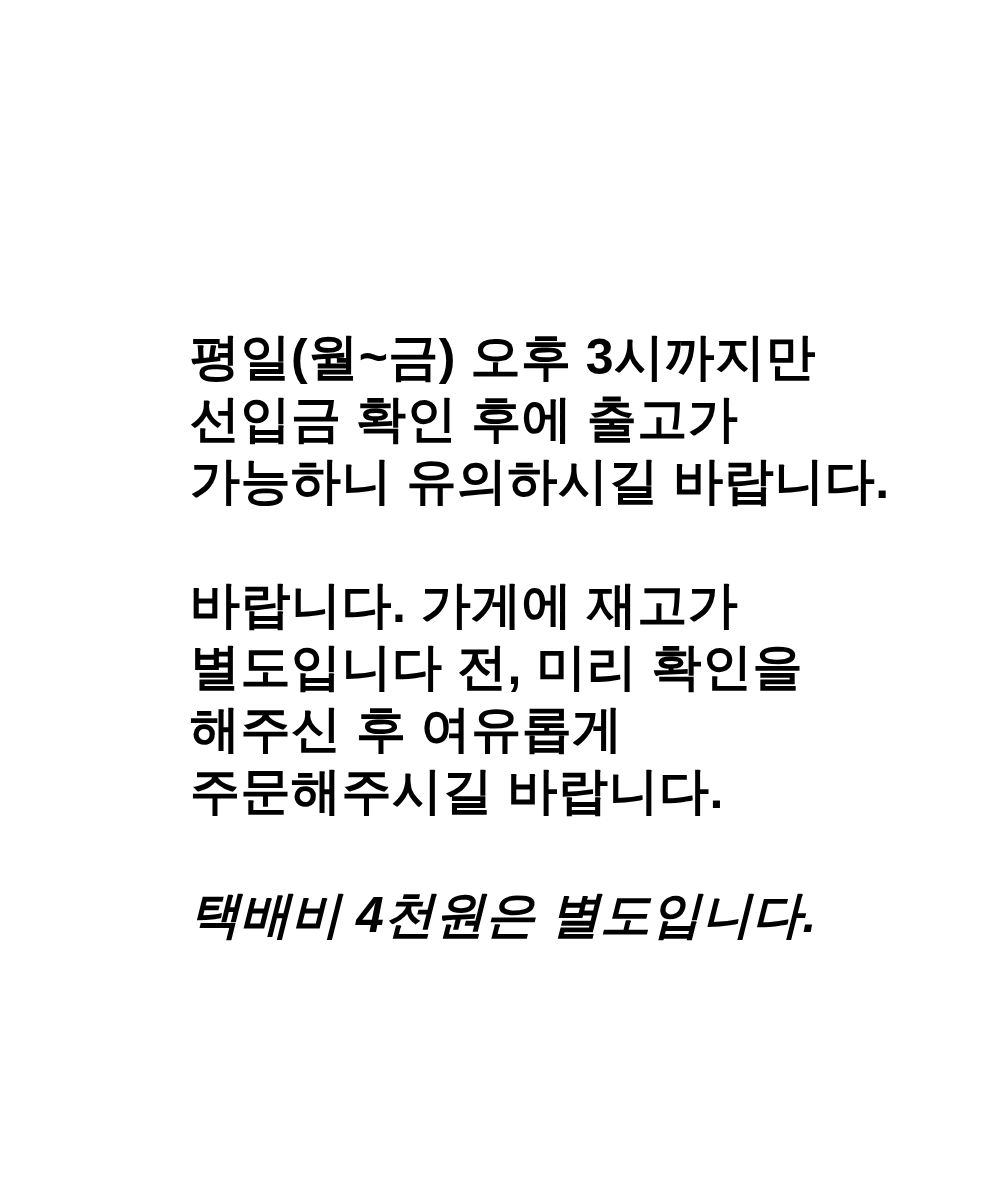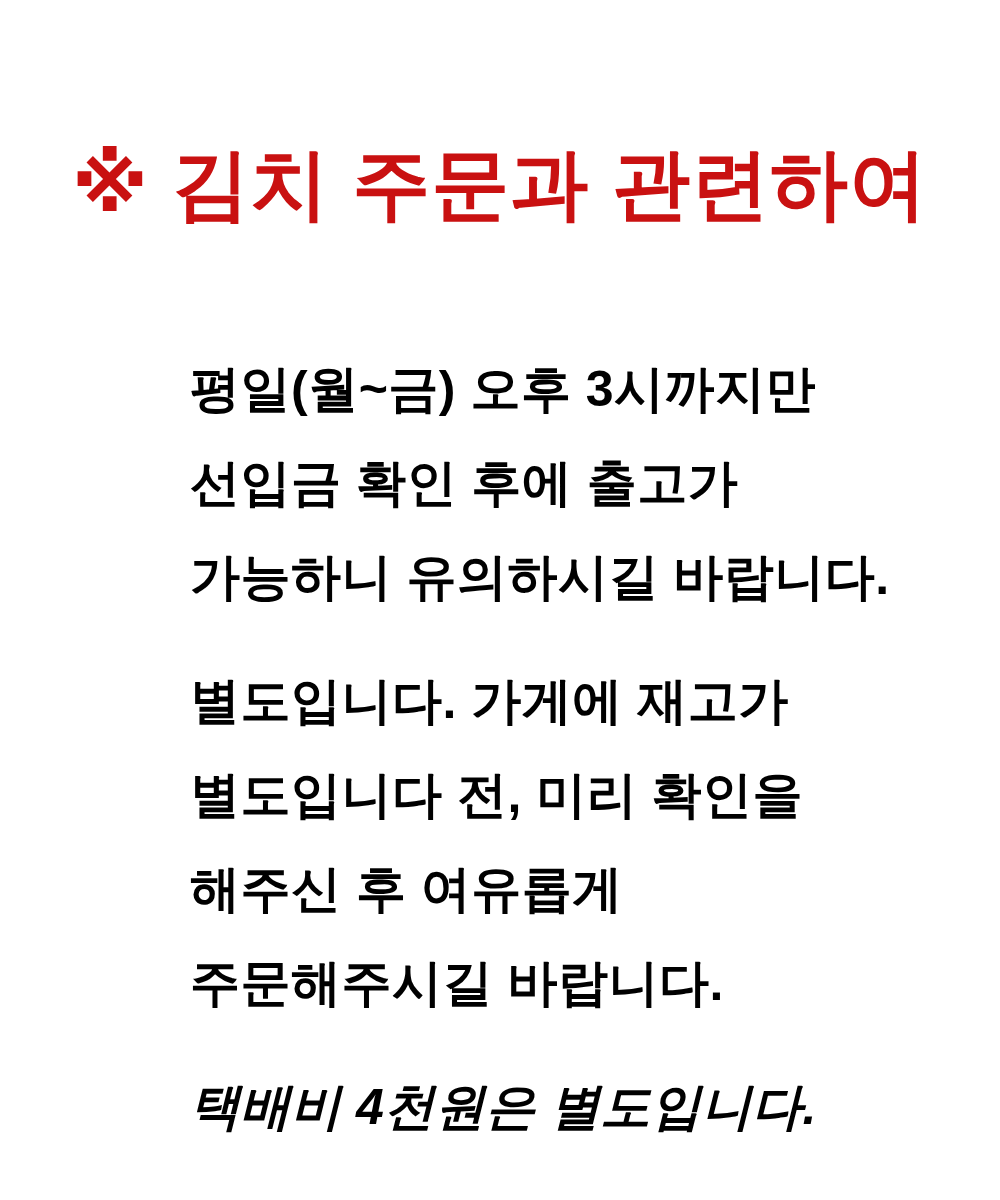--- a/index.html
+++ b/index.html
@@ -46,40 +46,38 @@
   .paragraph {
     margin: 0 0 62px 0;
     padding: 0;
   }
   .paragraph:last-child {
     margin-bottom: 0;
     font-style: italic;
   }
   .text-line {
     white-space: nowrap;
-    margin-top: 32px;
   }
 </style>
 </head>
 <body>
 
 <div class="notice">
 
-  <div class="notice-title">※ 김치 주문과 관련하여</div>
 
   <div class="notice-body">
 
     <div class="paragraph">
       <div class="text-line">평일(월~금) 오후 3시까지만</div>
       <div class="text-line">선입금 확인 후에 출고가</div>
       <div class="text-line">가능하니 유의하시길 바랍니다.</div>
     </div>
 
     <div class="paragraph">
-      <div class="text-line">별도입니다. 가게에 재고가</div>
+      <div class="text-line">바랍니다. 가게에 재고가</div>
       <div class="text-line">별도입니다 전, 미리 확인을</div>
       <div class="text-line">해주신 후 여유롭게</div>
       <div class="text-line">주문해주시길 바랍니다.</div>
     </div>
 
     <div class="paragraph">
       <div class="text-line">택배비 4천원은 별도입니다.</div>
     </div>
 
   </div>

